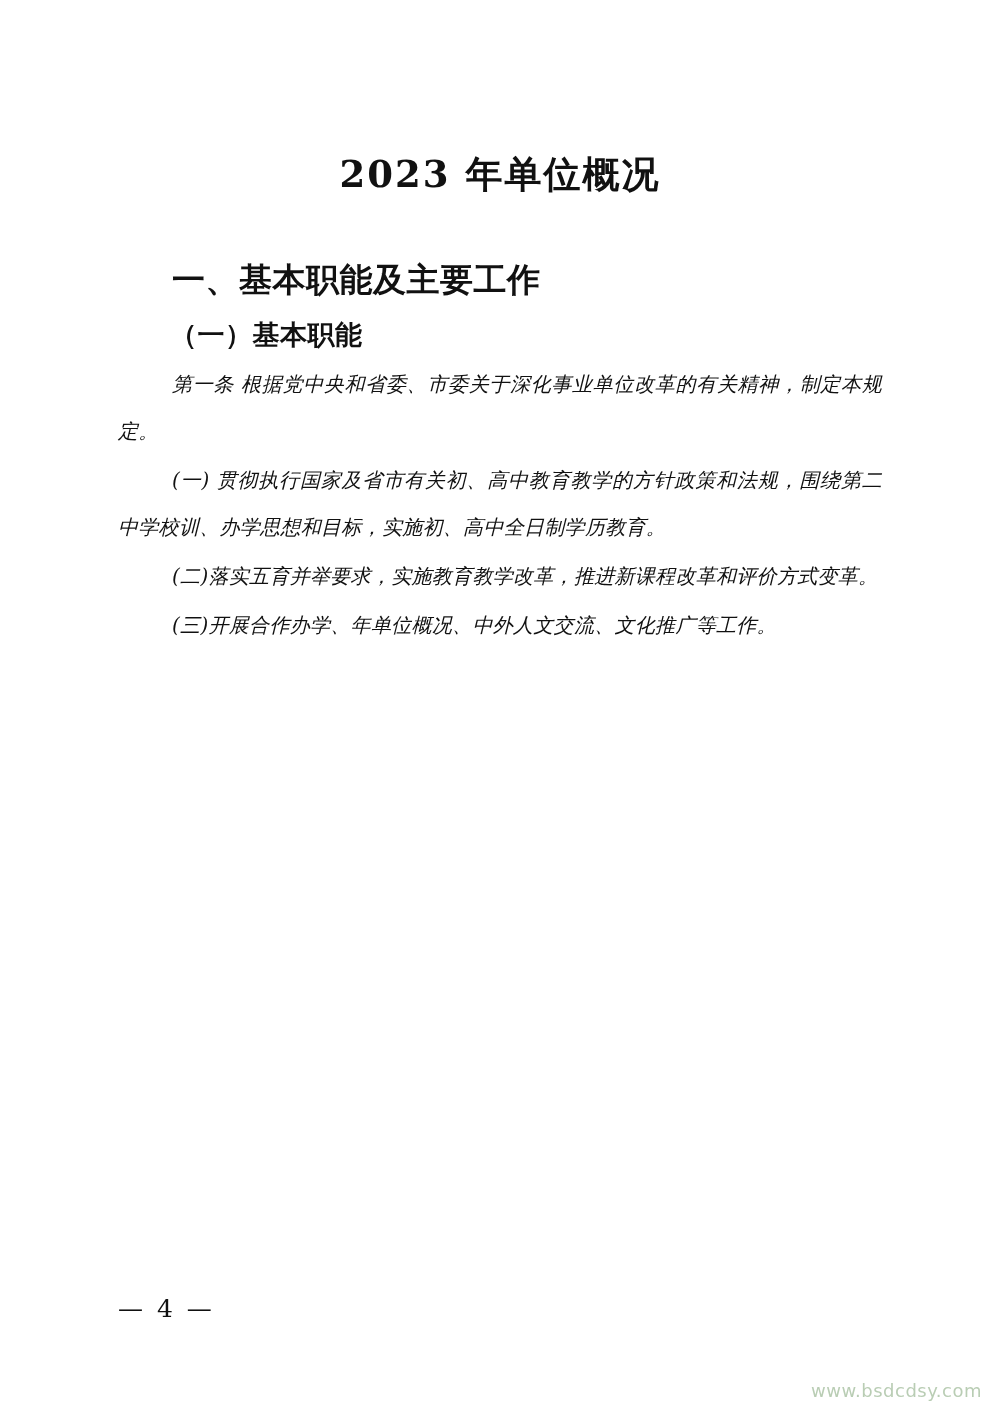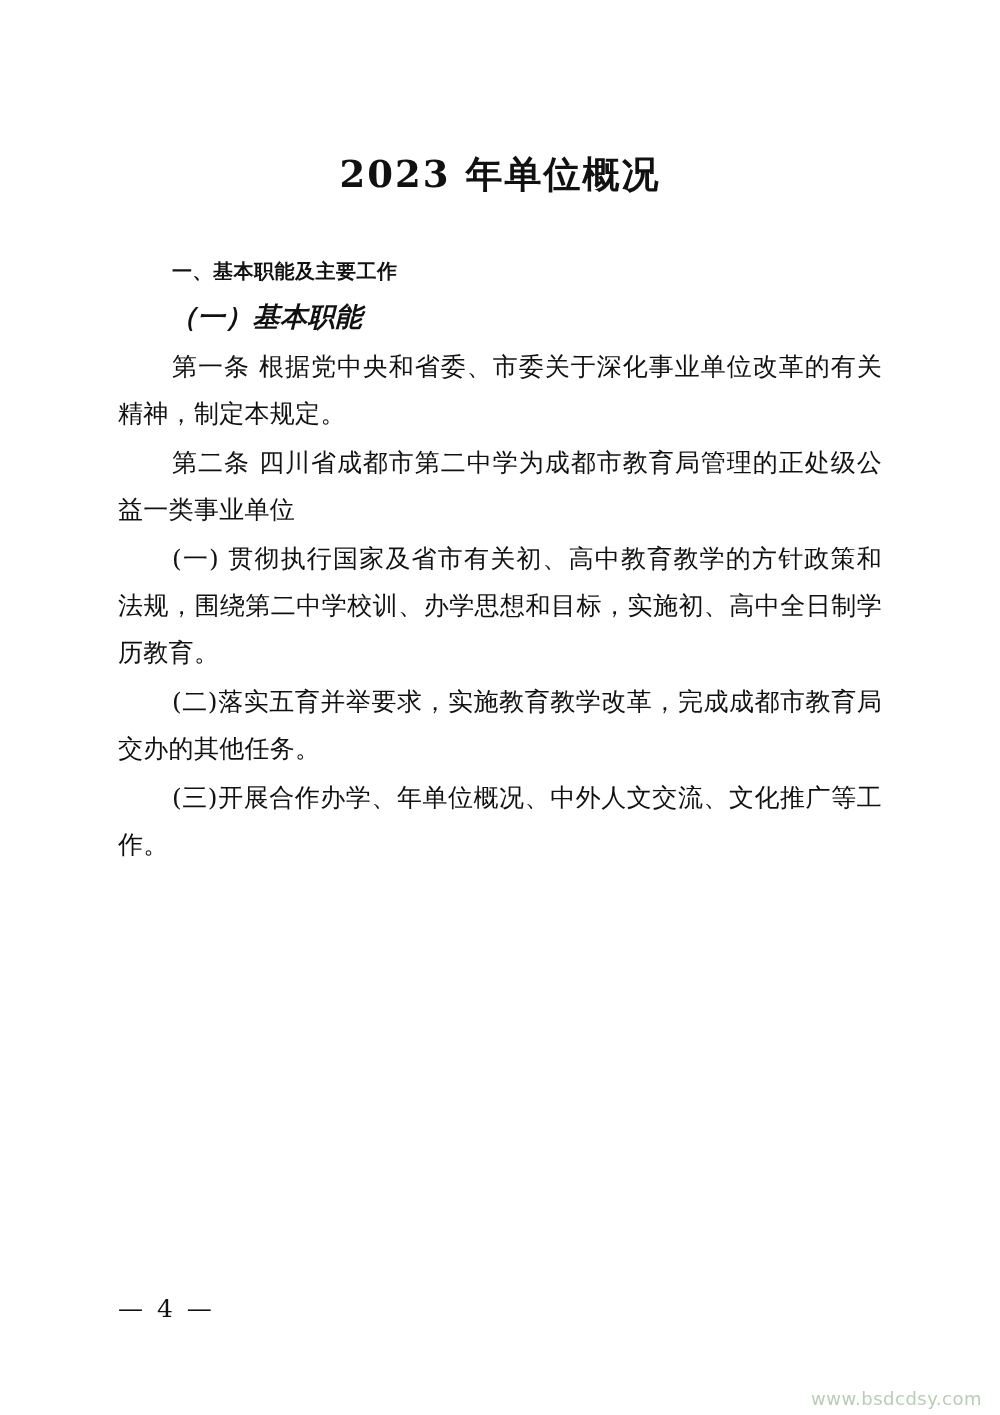--- a/index.html
+++ b/index.html
@@ -36,81 +36,80 @@
   .doc-title {
     text-align: center;
     font-size: 37px;
     font-weight: bold;
     letter-spacing: 2px;
     margin: 0 0 58px 0;
     font-family: "DejaVu Serif", "Liberation Serif", serif;
   }
 
   .section-heading {
-    font-size: 20px;
+    font-size: 33px;
     font-weight: bold;
     margin: 0 0 14px 0;
     text-indent: 54px;
     letter-spacing: 0.5px;
   }
 
   .subheading {
     font-size: 27px;
     margin: 0 0 8px 0;
     text-indent: 52px;
     letter-spacing: 0.5px;
-    font-style: italic;
   }
 
   p.body-text {
-    font-size: 25px;
+    font-size: 20px;
     line-height: 47px;
     margin: 0 0 2px 0;
     text-align: justify;
     text-justify: inter-character;
     text-indent: 54px;
     letter-spacing: 0.3px;
+    font-style: italic;
   }
 
   .footer-pagenum {
     position: absolute;
     left: 118px;
     bottom: 92px;
     font-size: 25px;
     letter-spacing: 3px;
     color: #111111;
   }
 
   .watermark {
     position: absolute;
     right: 18px;
-    bottom: 6px;
+    bottom: 14px;
     font-size: 18px;
     color: #b9cdb4;
     font-family: "DejaVu Sans", "Liberation Sans", sans-serif;
     letter-spacing: 0.5px;
   }
 </style>
 </head>
 <body>
 
 <div class="page">
 
   <div class="content">
 
     <h1 class="doc-title">2023 年单位概况</h1>
 
     <h2 class="section-heading">一、基本职能及主要工作</h2>
 
     <h3 class="subheading">（一）基本职能</h3>
 
     <p class="body-text">第一条  根据党中央和省委、市委关于深化事业单位改革的有关精神，制定本规定。</p>
-    <p class="body-text">第二条  四川省成都市第二中学为成都市教育局管理的正处级公益一类事业单位</p>
     <p class="body-text">(一) 贯彻执行国家及省市有关初、高中教育教学的方针政策和法规，围绕第二中学校训、办学思想和目标，实施初、高中全日制学历教育。</p>
-    <p class="body-text">(二)落实五育并举要求，实施教育教学改革，完成成都市教育局交办的其他任务。</p>
+    <p class="body-text">(二)落实五育并举要求，实施教育教学改革，推进新课程改革和评价方式变革。</p>
     <p class="body-text">(三)开展合作办学、年单位概况、中外人文交流、文化推广等工作。</p>
 
   </div>
 
   <div class="footer-pagenum">— 4 —</div>
 
   <div class="watermark">www.bsdcdsy.com</div>
 
 </div>
 

